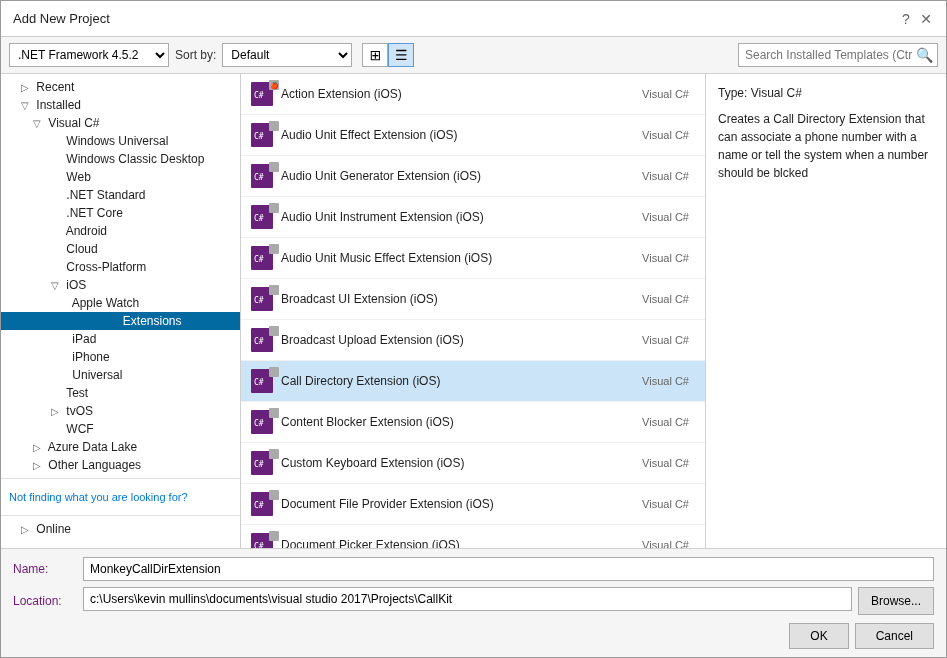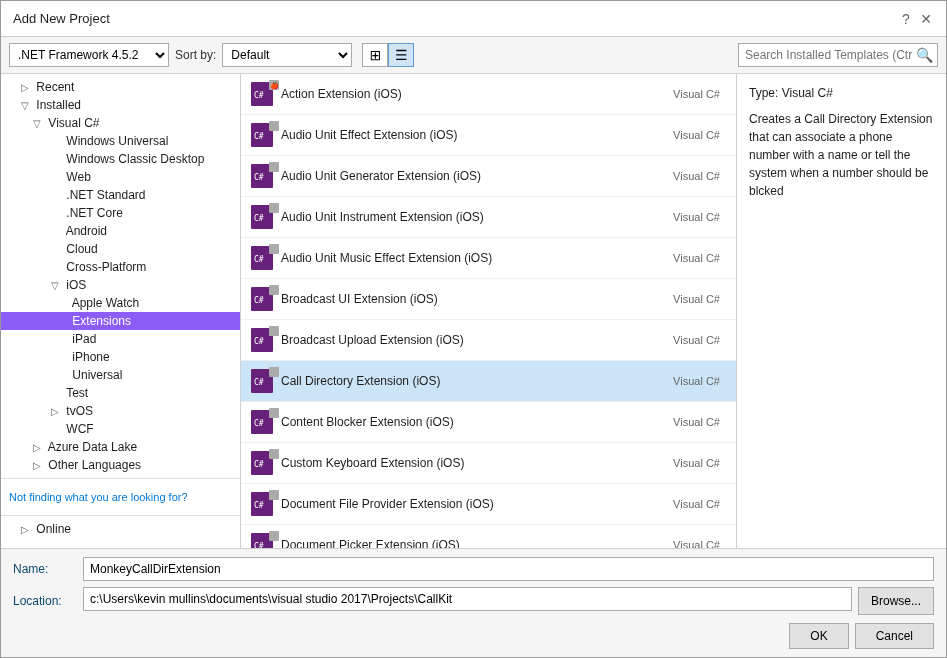--- a/index.html
+++ b/index.html
@@ -143,22 +143,23 @@
     }
 
     .sidebar-item {
       padding: 2px 8px;
       cursor: pointer;
       white-space: nowrap;
       color: #1e1e1e;
     }
 
     .sidebar-item.selected {
-      background: #8b5cf6;
+      background: #0369a1;
       color: white;
+      text-align: center;
     }
 
     .sidebar-expander {
       display: inline-block;
       width: 12px;
       font-size: 10px;
       color: #666;
     }
 
     .indent-1 { padding-left: 20px; }
@@ -229,21 +230,21 @@
       align-items: center;
       justify-content: center;
       position: relative;
     }
 
     .template-list::-webkit-scrollbar { width: 8px; }
     .template-list::-webkit-scrollbar-track { background: #f0f0f0; }
     .template-list::-webkit-scrollbar-thumb { background: #c0c0c0; }
 
     .description-panel {
-      width: 210px;
+      width: 241px;
       background: white;
       border-left: 1px solid #d0d0d0;
       padding: 12px;
       flex-shrink: 0;
       overflow-y: auto;
     }
 
     .desc-type {
       font-size: 12px;
       color: #1e1e1e;
@@ -267,21 +268,21 @@
     }
 
     .form-row {
       display: flex;
       align-items: center;
       margin-bottom: 6px;
     }
 
     .form-label {
       width: 70px;
-      color: #0c4a6e;
+      color: #701a75;
       font-size: 12px;
     }
 
     .form-input {
       flex: 1;
       height: 24px;
       border: 1px solid #aaa;
       padding: 0 6px;
       font-size: 12px;
       background: white;

